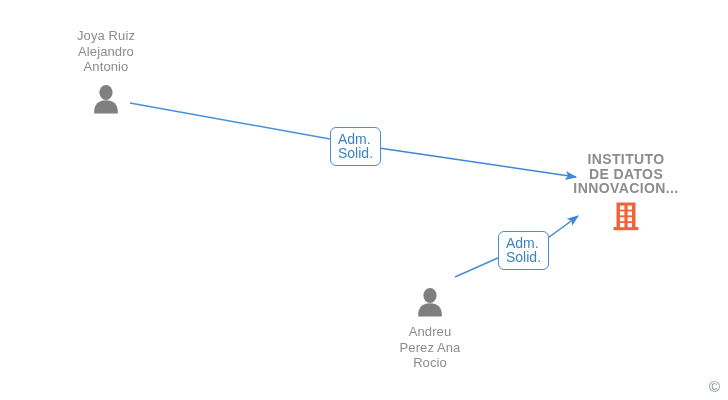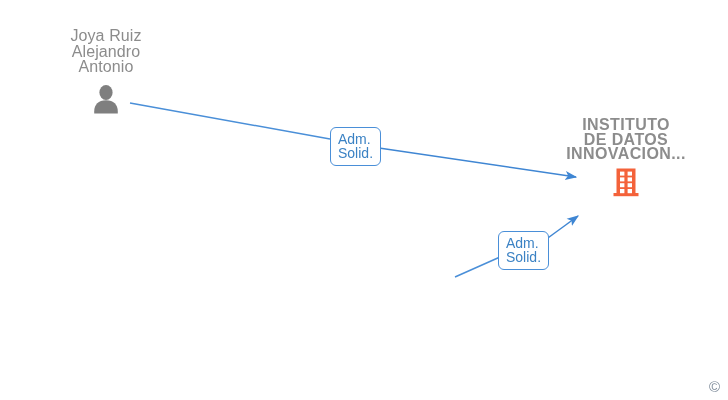--- a/index.html
+++ b/index.html
@@ -26,44 +26,45 @@
     pointer-events: none;
   }
 
   
   .person-node {
     position: absolute;
     width: 140px;
     text-align: center;
   }
   .person-label {
-    font-size: 16px;
+    font-size: 13px;
     line-height: 15.5px;
     color: #8c8c8c;
     letter-spacing: 0.1px;
     white-space: pre-line;
   }
   .person-icon {
     display: block;
     margin: 0 auto;
   }
 
   
   .company-node {
     position: absolute;
     width: 160px;
     text-align: center;
   }
   .company-label {
-    font-size: 16px;
+    font-size: 14px;
     line-height: 14.5px;
     font-weight: bold;
     color: #8c8c8c;
     letter-spacing: 0.4px;
     white-space: pre-line;
+    margin-top: 34px;
   }
   .company-icon {
     display: block;
     margin: 4px auto 0 auto;
   }
 
   
   .edge-chip {
     position: absolute;
     box-sizing: border-box;
@@ -136,20 +137,29 @@
   <div class="person-node" style="left:36px; top:28px;">
     <div class="person-label">Joya Ruiz
 Alejandro
 Antonio</div>
     <svg class="person-icon" width="34" height="34" viewBox="0 0 34 34" xmlns="http://www.w3.org/2000/svg" style="margin-top:7px;">
       <ellipse cx="17" cy="10.5" rx="6.6" ry="7.6" fill="#7f7f7f"></ellipse>
       <path d="M17,18.2 C9.4,18.2 5.2,22.6 5.2,29.4 L5.2,31.4 L28.8,31.4 L28.8,29.4 C28.8,22.6 24.6,18.2 17,18.2 Z" fill="#7f7f7f"></path>
     </svg>
   </div>
 
+  <div class="person-node" style="left:360px; top:285px;">
+    <svg class="person-icon" width="34" height="34" viewBox="0 0 34 34" xmlns="http://www.w3.org/2000/svg">
+      <ellipse cx="17" cy="10.5" rx="6.6" ry="7.6" fill="#7f7f7f"></ellipse>
+      <path d="M17,18.2 C9.4,18.2 5.2,22.6 5.2,29.4 L5.2,31.4 L28.8,31.4 L28.8,29.4 C28.8,22.6 24.6,18.2 17,18.2 Z" fill="#7f7f7f"></path>
+    </svg>
+    <div class="person-label" style="margin-top:5px;">Andreu
+Perez Ana
+Rocio</div>
+  </div>
 
   <div class="company-node" style="left:546px; top:118px;">
     <div class="company-label">INSTITUTO
 DE DATOS
 INNOVACION...</div>
     <svg class="company-icon" width="32" height="32" viewBox="0 0 32 32" xmlns="http://www.w3.org/2000/svg">
       <rect x="6.5" y="2.5" width="19" height="25" fill="#f4623a"></rect>
       <rect x="3.5" y="27" width="25" height="3.2" fill="#f4623a"></rect>
       <rect x="10" y="5.6" width="4.4" height="4" fill="#ffffff"></rect>
       <rect x="17.6" y="5.6" width="4.4" height="4" fill="#ffffff"></rect>

